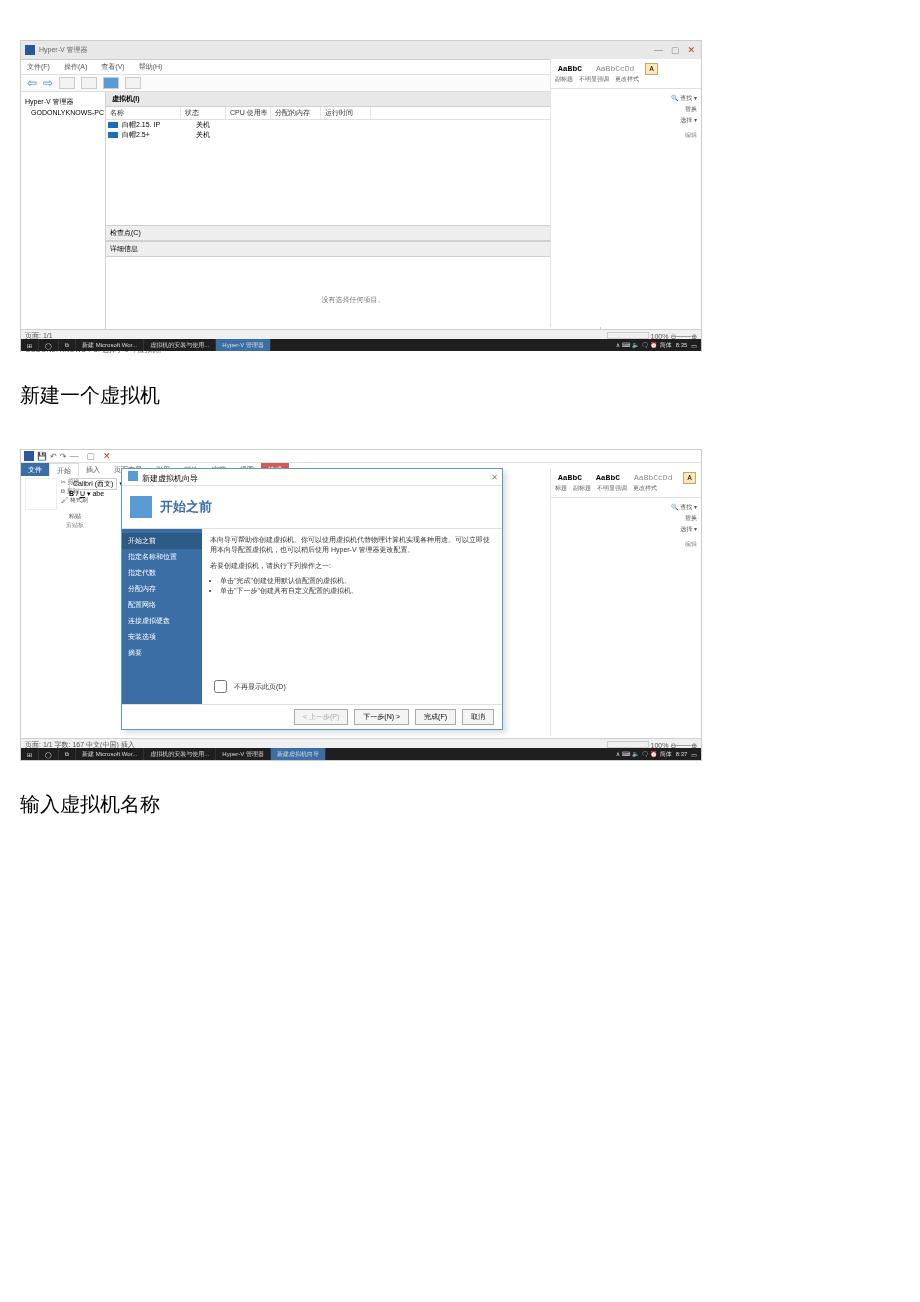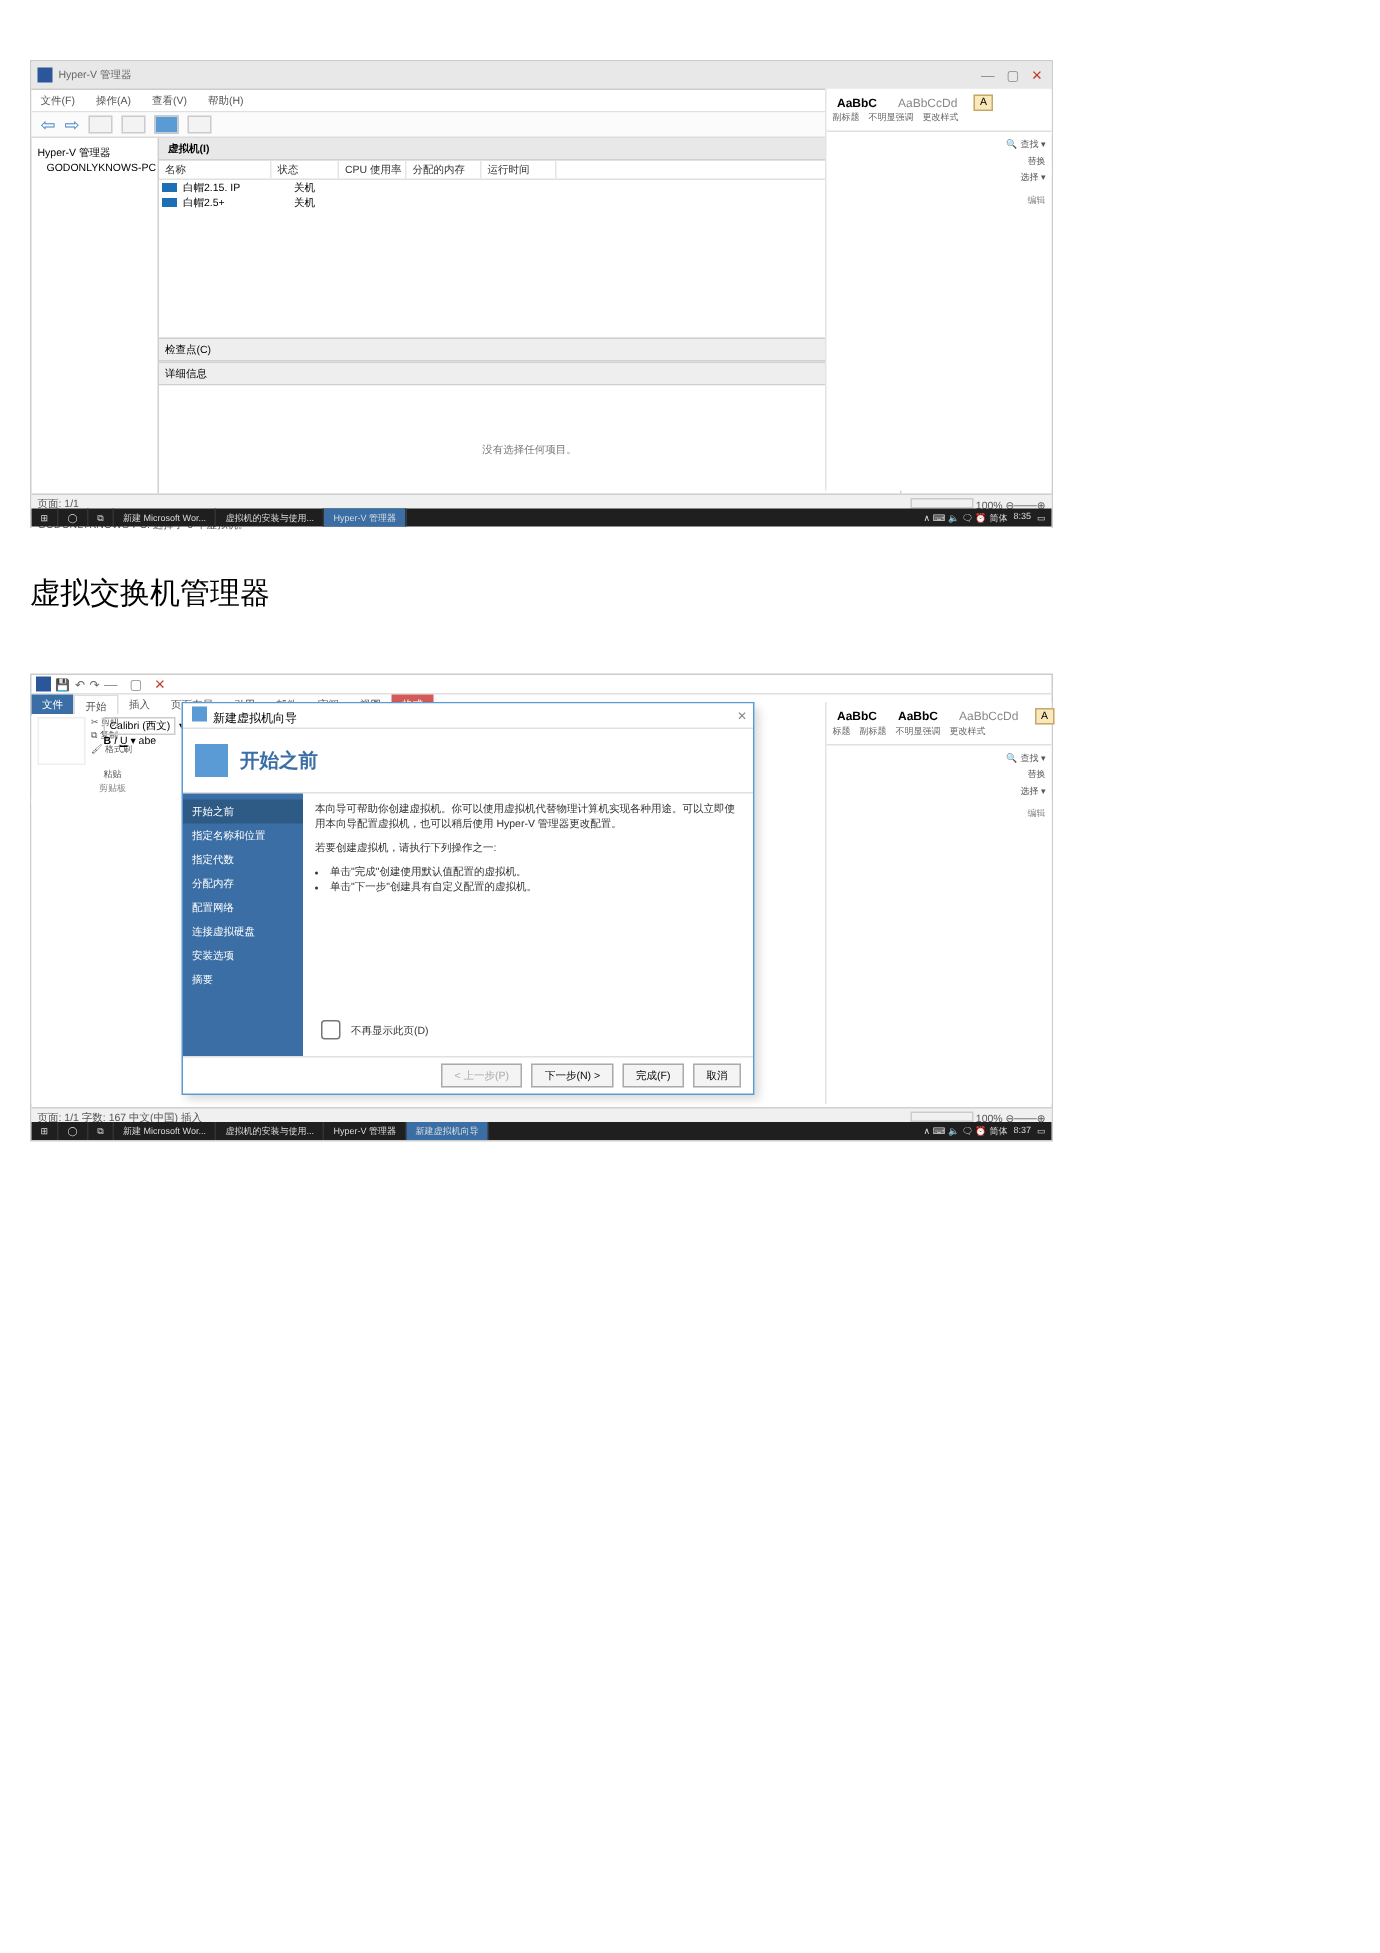--- a/index.html
+++ b/index.html
@@ -33,21 +33,21 @@
   .actions .srv{font-size:7px;padding:2px 4px;font-weight:bold;background:#f4f4f4;border-bottom:1px solid #ddd}
   .actions .item{font-size:7px;padding:2px 4px;display:flex;align-items:center;gap:4px}
   .actions .icon{width:7px;height:7px;display:inline-block;background:#5b9bd5}
   .icon.red{background:#d34d4d}
   .icon.green{background:#55a055}
   .icon.blue2{background:#3b82c6}
   .icon.help{background:#3b6fb5;border-radius:50%}
   .status{height:12px;border-top:1px solid #d0d0d0;font-size:7px;padding:2px 4px;color:#555;background:#fff}
   
   .wordribbon{position:absolute;top:18px;right:0;bottom:24px;width:150px;background:#fff;border-left:1px solid #e4e4e4}
-  .wordribbon .styles{display:flex;gap:8px;padding:4px 4px 0 4px;font-family:Liberation Sans, sans-serif;font-size:8px;align-items:flex-start}
+  .wordribbon .styles{display:flex;gap:8px;padding:4px 4px 0 4px;font-family:Liberation Mono, monospace;font-size:8px;align-items:flex-start}
   .wordribbon .sty{border:1px solid transparent;padding:0 2px;text-align:center}
   .wordribbon .styhl{color:#000;font-weight:bold}
   .wordribbon .lbl{display:flex;gap:6px;font-size:6px;color:#666;padding:0 4px 4px 4px;border-bottom:1px solid #e0e0e0}
   .wordribbon .editpane{font-size:6px;color:#555;padding:4px;line-height:11px;text-align:right}
   .wordribbon .changeBtn{border:1px solid #c4a870;background:#fbe8b8;padding:1px 3px;font-size:7px}
   .wordstatus{position:absolute;bottom:9px;left:0;right:0;height:12px;background:#f0f0f0;border-top:1px solid #d0d0d0;font-size:7px;display:flex;justify-content:space-between;align-items:center;padding:0 4px;color:#555}
   .taskbar{position:absolute;bottom:0;left:0;right:0;height:12px;background:#1f1f1f;display:flex;align-items:center;font-size:6px;color:#ddd}
   .taskbar .tbitem{padding:0 6px;height:100%;display:flex;align-items:center;border-right:1px solid #333}
   .taskbar .tbitem.active{background:#3a6ea5}
   .taskbar .right{margin-left:auto;display:flex;align-items:center;gap:4px;padding-right:4px}
@@ -230,21 +230,21 @@
       <span class="tbitem">⊞</span>
       <span class="tbitem">◯</span>
       <span class="tbitem">⧉</span>
       <span class="tbitem">新建 Microsoft Wor...</span>
       <span class="tbitem">虚拟机的安装与使用...</span>
       <span class="tbitem active">Hyper-V 管理器</span>
       <span class="right">∧ ⌨ 🔈 🗨 ⏰ 简体 <span>8:35</span> ▭</span>
     </div>
   </div>
 
-  <div class="caption">虚拟交换机管理器</div>
+  <div class="caption">新建一个虚拟机</div>
 
   <div class="shot" style="height:310px">
 
     <div class="wordquick">
       <span class="chip"></span>
       <span>💾</span>
       <span>↶</span>
       <span>↷</span>
       <span class="winbtns">
           <span>—</span>
@@ -353,14 +353,15 @@
       <span class="tbitem">◯</span>
       <span class="tbitem">⧉</span>
       <span class="tbitem">新建 Microsoft Wor...</span>
       <span class="tbitem">虚拟机的安装与使用...</span>
       <span class="tbitem">Hyper-V 管理器</span>
       <span class="tbitem active">新建虚拟机向导</span>
       <span class="right">∧ ⌨ 🔈 🗨 ⏰ 简体 <span>8:37</span> ▭</span>
     </div>
   </div>
 
+  <div class="caption">输入虚拟机名称</div>
 
 </div>
 
 </body></html>

